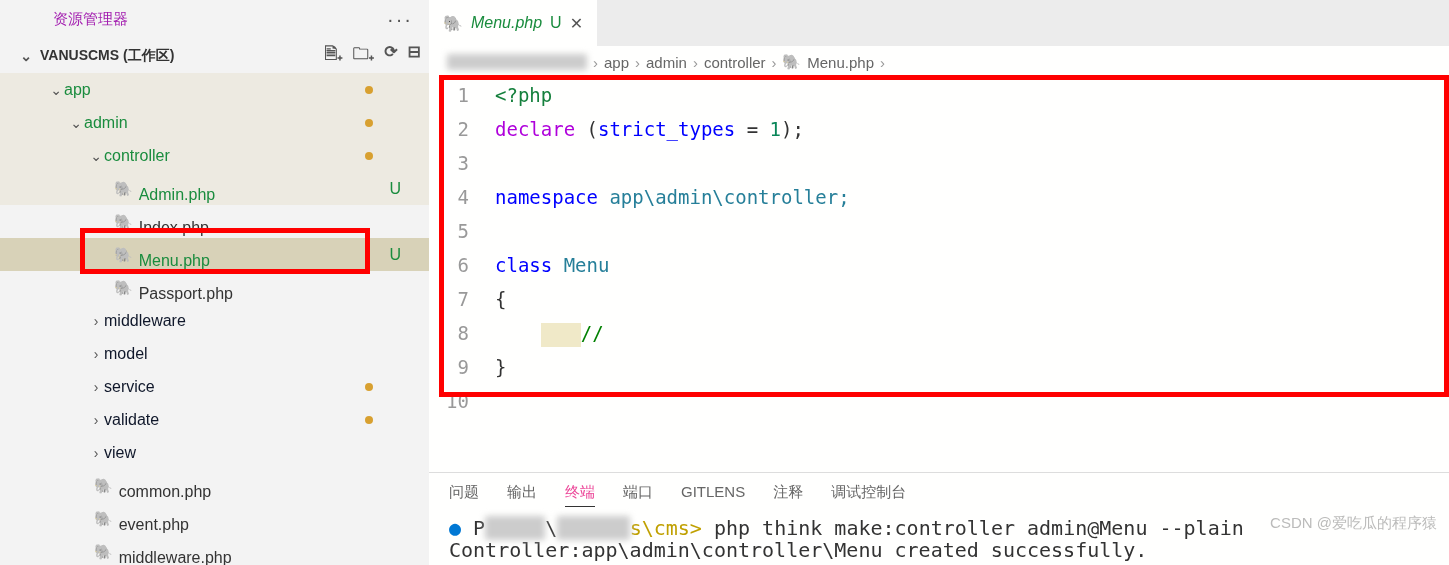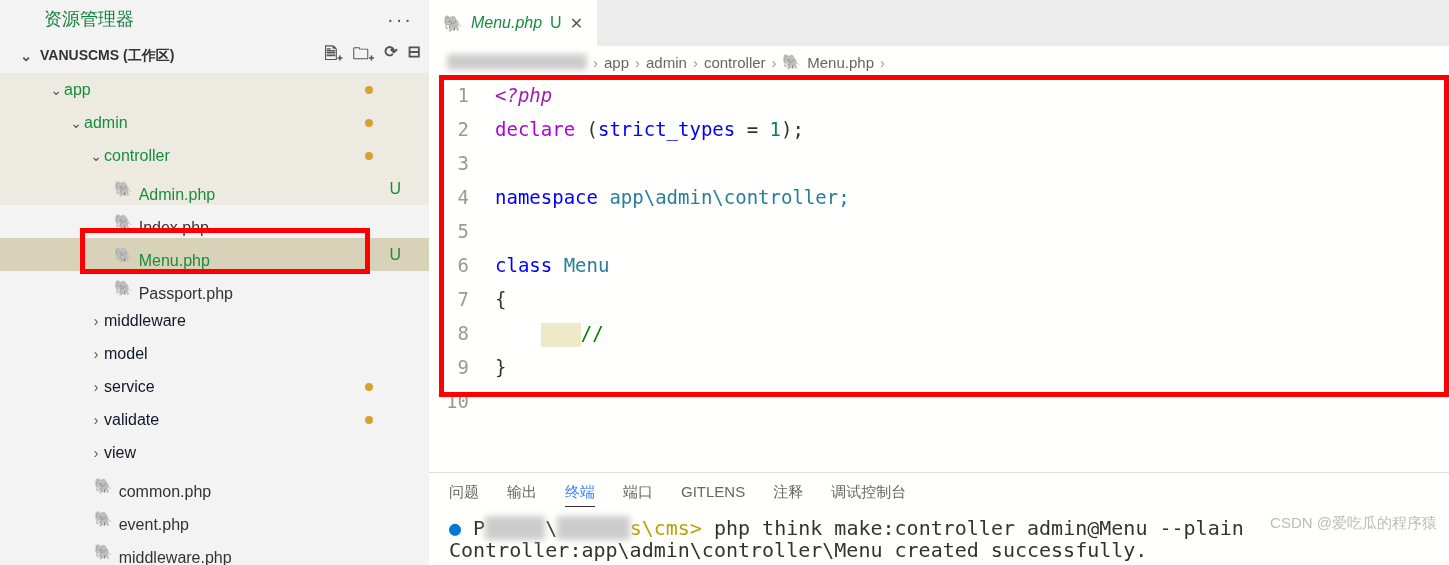--- a/index.html
+++ b/index.html
@@ -1,19 +1,19 @@
 <!DOCTYPE html>
 <html><head>
 <meta charset="utf-8">
 <style>
 * { margin: 0; padding: 0; box-sizing: border-box; }
 body { font-family: "Microsoft YaHei", -apple-system, sans-serif; font-size: 16px; color: #333; background: #f3f3f3; width: 1449px; height: 565px; overflow: hidden; display: flex; }
 .sidebar { width: 429px; background: #f3f3f3; display: flex; flex-direction: column; }
 .sidebar-header { display: flex; align-items: center; padding: 6px 16px 6px 44px; height: 38px; }
-.sidebar-title { font-size: 18px; color: #15803d; flex: 1; }
+.sidebar-title { font-size: 15px; color: #a21caf; flex: 1; margin-left: 9px; }
 .ellipsis { color: #555; font-size: 20px; letter-spacing: 2px; cursor: pointer; }
 .workspace-header { display: flex; align-items: center; padding: 4px 8px 4px 18px; font-weight: bold; font-size: 14px; color: #333; }
 .workspace-header .chevron { margin-right: 6px; font-size: 14px; }
 .workspace-actions { margin-left: auto; display: flex; gap: 10px; color: #555; }
 .workspace-actions span { cursor: pointer; font-size: 16px; }
 .tree { flex: 1; overflow: auto; }
 .tree-item { display: flex; align-items: center; height: 33px; cursor: pointer; position: relative; }
 .tree-item.active { background: #e4e6e7; }
 .tree-item.u-status { background: rgba(200,170,100,0.12); }
 .tree-item.u-status.active { background: #d8d2b8; }
@@ -35,30 +35,30 @@
 .tab-status { color: #1a8c3e; }
 .tab-close { color: #555; cursor: pointer; }
 .breadcrumb { display: flex; align-items: center; gap: 6px; padding: 6px 18px; font-size: 15px; color: #666; height: 32px; }
 .breadcrumb .sep { color: #999; }
 .breadcrumb .ph-icon { color: #8a5fb5; }
 .code-area { flex: 1; position: relative; font-family: Consolas, monospace; font-size: 19px; line-height: 34px; padding-left: 0; }
 .code-highlight { left: 10px; top: 75px; width: 1010px; height: 322px; }
 .code-line { display: flex; }
 .line-num { width: 66px; text-align: right; padding-right: 26px; color: #999; user-select: none; }
 .code-content { white-space: pre; }
-.k-red { color: #a21caf; font-style: italic; }
+.k-red { color: #15803d; }
 .k-blue { color: #0000ff; }
 .k-teal { color: #267f99; }
 .k-purple { color: #af00db; margin-top: 20px; }
 .k-green { color: #008000; }
 .k-num { color: #098658; }
 .cursor-bg { background: #f0e9c8; display: inline-block; width: 40px; height: 24px; vertical-align: middle; }
 .panel-tabs { display: flex; gap: 28px; padding: 10px 20px 6px; font-size: 15px; color: #666; border-top: 1px solid #ddd; }
 .panel-tab { cursor: pointer; padding-bottom: 4px; }
-.panel-tab.active { color: #3b82f6; border-bottom: 1px solid #333; }
+.panel-tab.active { color: #ec4899; border-bottom: 1px solid #333; }
 .terminal { font-family: Consolas, monospace; font-size: 20px; padding: 4px 20px; line-height: 22px; color: #333; white-space: pre; }
 .term-dot { color: #0078d4; }
 .term-yellow { color: #c0a000; }
 .watermark { position: absolute; right: 12px; bottom: 32px; color: rgba(120,120,120,0.5); font-size: 15px; }
 .blur { filter: blur(3px); background: #ccc; color: transparent; border-radius: 2px; }
 </style>
 </head>
 <body>
 
 <div class="sidebar">

